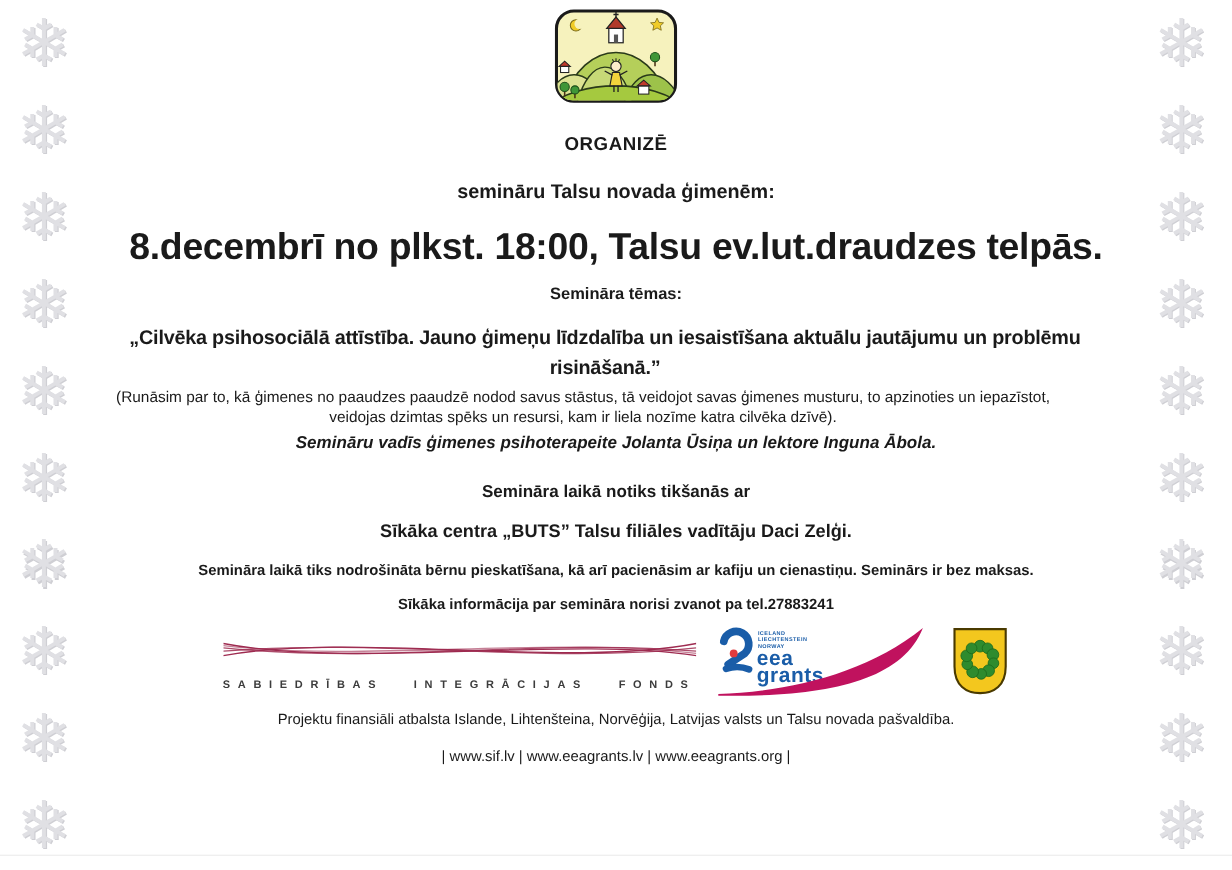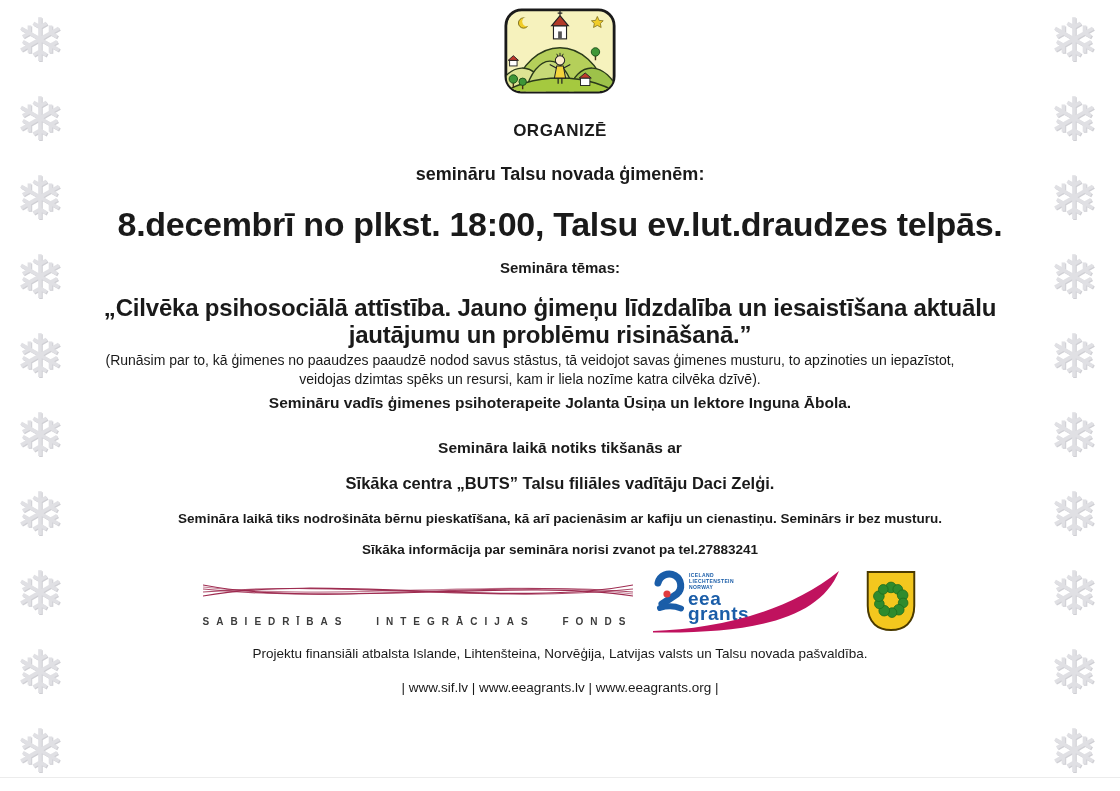--- a/index.html
+++ b/index.html
@@ -20,23 +20,23 @@
   }
   
   .content{width:960px;margin:0 auto;text-align:center;}
   .content p{margin:0;}
   .logo-wrap{padding-top:8px;height:88px;}
   .org-line{margin-top:12px !important;font-size:17px;font-weight:bold;line-height:22px;letter-spacing:-0.2px;}
   .organize{margin-top:24px !important;font-size:17px;font-weight:bold;line-height:22px;letter-spacing:0.5px;}
   .seminar-for{margin-top:21px !important;font-size:18px;font-weight:bold;line-height:23px;}
   .datetime{margin-top:22px !important;font-size:34px;font-weight:bold;line-height:32px;letter-spacing:-0.3px;}
   .themes-label{margin-top:18px !important;font-size:15px;font-weight:bold;line-height:20px;}
-  .theme-title{margin-top:16px !important;font-size:24px;font-weight:bold;line-height:27px;max-width:940px;margin-left:auto;margin-right:auto;letter-spacing:-0.2px;}
+  .theme-title{margin-top:16px !important;font-size:18px;font-weight:bold;line-height:27px;max-width:940px;margin-left:auto;margin-right:auto;letter-spacing:-0.2px;}
   .theme-note{margin-top:3px !important;font-size:14px;line-height:19px;max-width:900px;margin-left:auto;margin-right:auto;}
-  .leaders{margin-top:4px !important;font-size:15.5px;font-weight:bold;line-height:20px;}
+  .leaders{margin-top:4px !important;font-size:15.5px;font-weight:bold;line-height:20px;font-style:italic;}
   .meeting{margin-top:25px !important;font-size:15.5px;font-weight:bold;line-height:20px;}
   .guest{margin-top:15px !important;font-size:16.5px;font-weight:bold;line-height:21px;}
   .services{margin-top:16px !important;font-size:13.5px;font-weight:bold;line-height:18px;}
   .info{margin-top:13px !important;font-size:13.5px;font-weight:bold;line-height:18px;}
   .logos-row{margin-top:10px;height:68px;display:flex;align-items:center;justify-content:center;gap:18px;}
   .sif-logo{width:430px;}
   .sif-caption{
     margin-top:1px;font-size:10px;font-weight:bold;color:#3c3c3c;
     letter-spacing:7px;word-spacing:18px;white-space:nowrap;text-align:left;
   }
@@ -143,21 +143,21 @@
 
     <p class="organize">ORGANIZĒ</p>
     <p class="seminar-for">semināru Talsu novada ģimenēm:</p>
     <p class="datetime">8.decembrī no plkst. 18:00, Talsu ev.lut.draudzes telpās.</p>
     <p class="themes-label">Semināra tēmas:</p>
     <p class="theme-title">„Cilvēka psihosociālā attīstība. Jauno ģimeņu līdzdalība un iesaistīšana aktuālu jautājumu un problēmu risināšanā.”</p>
     <p class="theme-note">(Runāsim par to, kā ģimenes no paaudzes paaudzē nodod savus stāstus, tā veidojot savas ģimenes musturu, to apzinoties un iepazīstot, veidojas dzimtas spēks un resursi, kam ir liela nozīme katra cilvēka dzīvē).</p>
     <p class="leaders">Semināru vadīs ģimenes psihoterapeite Jolanta Ūsiņa un lektore Inguna Ābola.</p>
     <p class="meeting">Semināra laikā notiks tikšanās ar</p>
     <p class="guest">Sīkāka centra „BUTS” Talsu filiāles vadītāju Daci Zelģi.</p>
-    <p class="services">Semināra laikā tiks nodrošināta bērnu pieskatīšana, kā arī pacienāsim ar kafiju un cienastiņu. Seminārs ir bez musturu.</p>
+    <p class="services">Semināra laikā tiks nodrošināta bērnu pieskatīšana, kā arī pacienāsim ar kafiju un cienastiņu. Seminārs ir bez maksas.</p>
     <p class="info">Sīkāka informācija par semināra norisi zvanot pa tel.27883241</p>
 
     <div class="logos-row">
 
       <div class="sif-logo">
         <svg width="430" height="32" viewBox="0 0 430 32" aria-hidden="true">
           <g fill="none" stroke="#9e2b50" stroke-width="1.2">
             <path d="M0,6 C120,29 310,-1 430,17"></path>
             <path d="M0,17 C120,-5 310,29 430,6"></path>
             <path d="M0,10 C150,25 290,1 430,13" stroke-opacity="0.85"></path>

